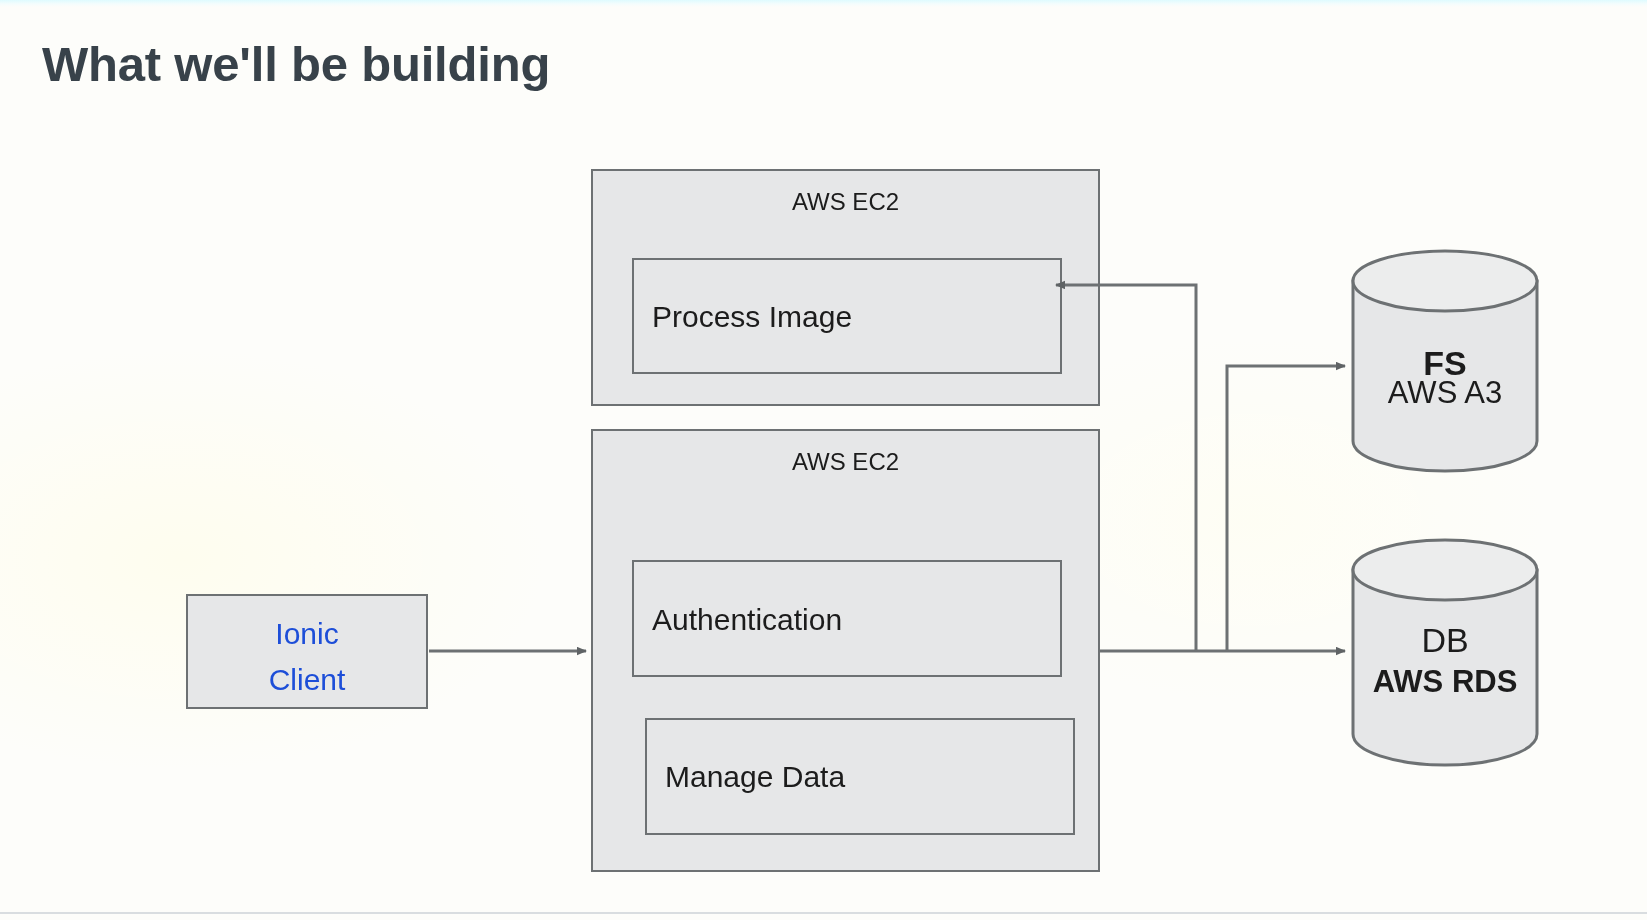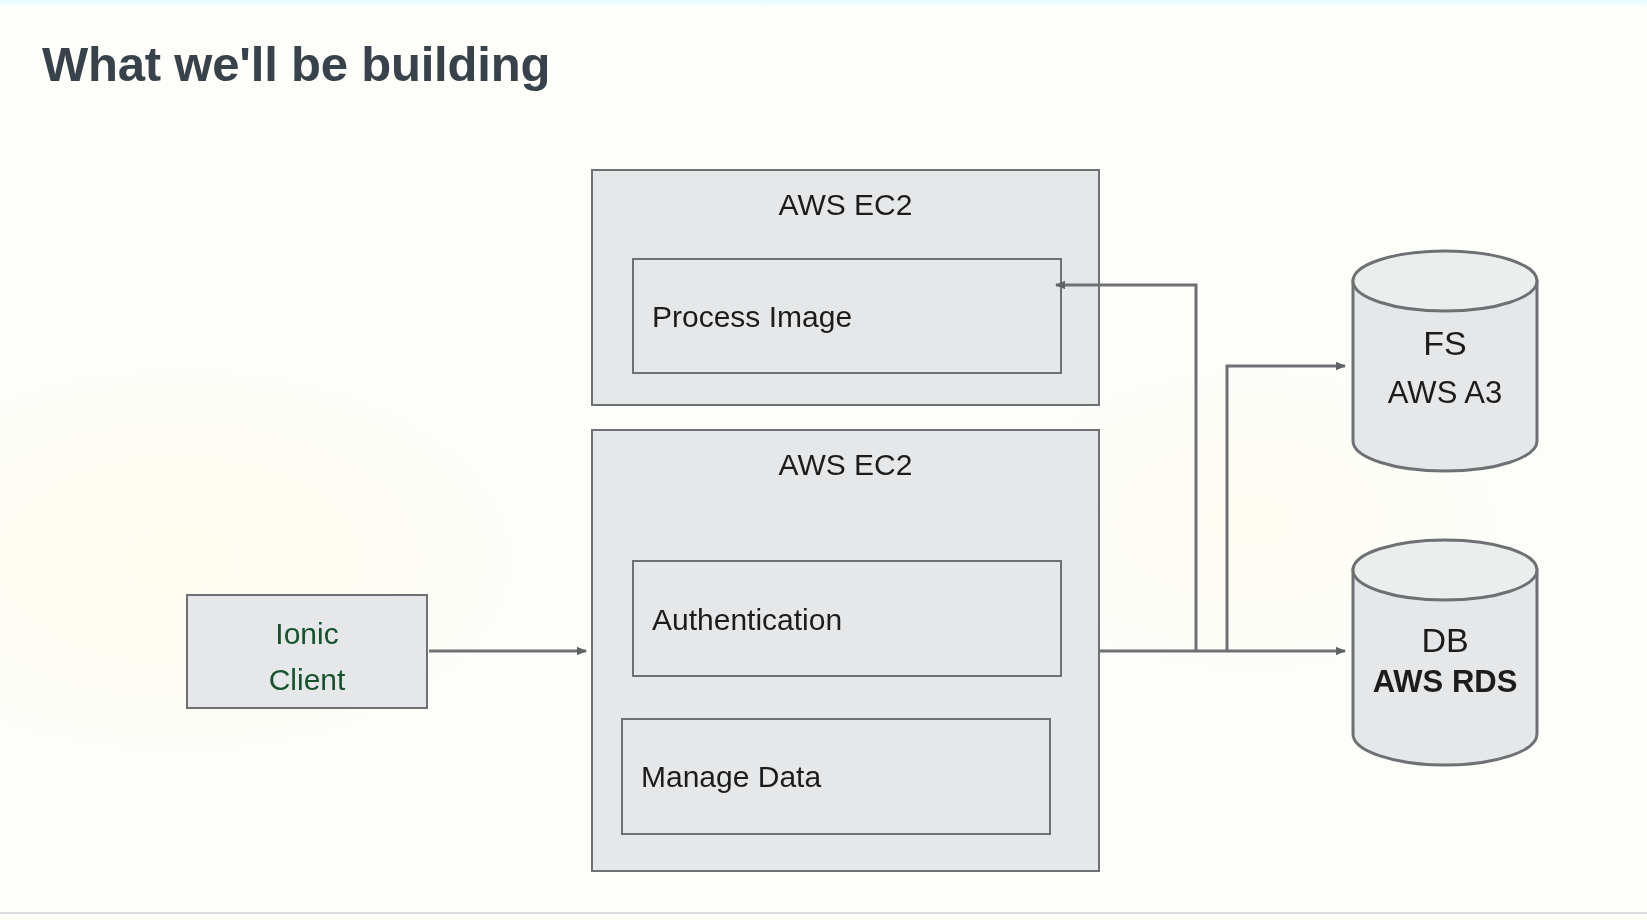--- a/index.html
+++ b/index.html
@@ -64,36 +64,36 @@
     position: absolute;
     box-sizing: border-box;
     background: #e6e7e8;
     border: 2px solid #6d7173;
   }
   .group-title {
     position: absolute;
     left: 0;
     width: 100%;
     text-align: center;
+    font-size: 24px;
+    color: #1c1c1c;
+  }
+  .comp-label {
+    position: absolute;
     font-size: 30px;
     color: #1c1c1c;
-  }
-  .comp-label {
-    position: absolute;
+    white-space: nowrap;
+  }
+  .client-label {
+    position: absolute;
+    left: 0;
+    width: 100%;
+    text-align: center;
     font-size: 30px;
-    color: #1c1c1c;
-    white-space: nowrap;
-  }
-  .client-label {
-    position: absolute;
-    left: 0;
-    width: 100%;
-    text-align: center;
-    font-size: 30px;
-    color: #14532d;
+    color: #1d4ed8;
     line-height: 51px;
   }
 
   
   .cylinder {
     position: absolute;
   }
   .cyl-svg { display: block; }
   .cyl-title {
     position: absolute;
@@ -139,35 +139,35 @@
   <div class="comp-box" style="left:632px; top:258px; width:430px; height:116px;padding-left:27px;">
     <div class="comp-label" style="left:18px; top:40px;">Process Image</div>
   </div>
 
   <div class="group-box" style="left:591px; top:429px; width:509px; height:443px;">
     <div class="group-title" style="top:17px;">AWS EC2</div>
   </div>
   <div class="comp-box" style="left:632px; top:560px; width:430px; height:117px;">
     <div class="comp-label" style="left:18px; top:25px;margin-top:16px;">Authentication</div>
   </div>
-  <div class="comp-box" style="left:621px; top:718px; width:430px; height:117px;">
+  <div class="comp-box" style="left:645px; top:718px; width:430px; height:117px;">
     <div class="comp-label" style="left:18px; top:40px;">Manage Data</div>
   </div>
 
   <div class="client-box" style="left:186px; top:594px; width:242px; height:115px;">
     <div class="client-label" style="top:12px;">Ionic</div>
     <div class="client-label" style="top:58px;">Client</div>
   </div>
 
   <div class="cylinder" style="left:1350px; top:248px; width:190px; height:226px;">
     <svg class="cyl-svg" width="190" height="226" viewBox="0 0 190 226">
       <path d="M3,33 L3,193 A92,30 0 0 0 187,193 L187,33 Z" fill="#e6e7e8" stroke="#6d7173" stroke-width="3"></path>
       <ellipse cx="95" cy="33" rx="92" ry="30" fill="#eceded" stroke="#6d7173" stroke-width="3"></ellipse>
     </svg>
-    <div class="cyl-title" style="top:76px;">FS</div>
+    <div class="cyl-title" style="top:96px;font-weight:bold;">FS</div>
     <div class="cyl-sub" style="top:127px;">AWS A3</div>
   </div>
 
   <div class="cylinder" style="left:1350px; top:537px; width:190px; height:231px;">
     <svg class="cyl-svg" width="190" height="231" viewBox="0 0 190 231">
       <path d="M3,33 L3,197 A92,31 0 0 0 187,197 L187,33 Z" fill="#e6e7e8" stroke="#6d7173" stroke-width="3"></path>
       <ellipse cx="95" cy="33" rx="92" ry="30" fill="#eceded" stroke="#6d7173" stroke-width="3"></ellipse>
     </svg>
     <div class="cyl-title" style="top:84px;">DB</div>
     <div class="cyl-sub" style="top:127px;font-weight:bold;">AWS RDS</div>

